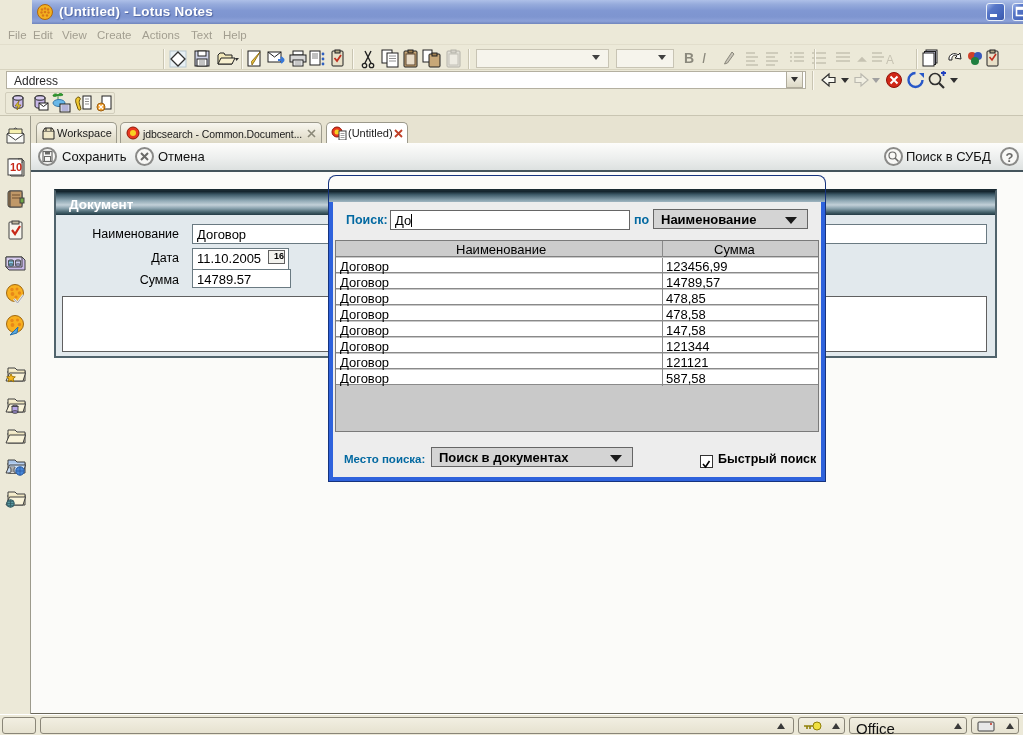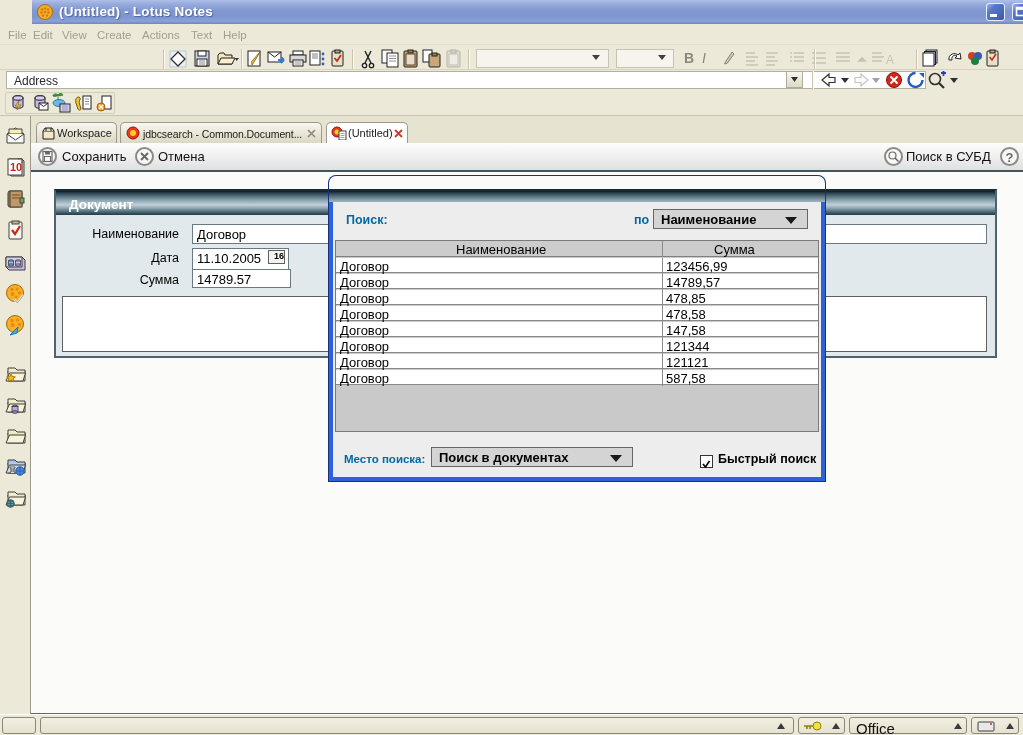--- a/index.html
+++ b/index.html
@@ -22,21 +22,21 @@
 
 #menubar { left:0; top:24px; width:1023px; height:21px; background:#ECE9D8; border-bottom:1px solid #E2DECC; }
 #menubar span { position:absolute; top:5px; font-size:11.5px; color:#A29E90; }
 
 
 #toolbar { left:0; top:45px; width:1023px; height:25px; background:#ECE9D8; border-bottom:1px solid #D8D4C0; }
 .tsep { position:absolute; top:4px; width:2px; height:20px; border-left:1px solid #C9C5B2; border-right:1px solid #FAF8F0; }
 
 
 #addrrow { left:0; top:70px; width:1023px; height:20px; background:#ECE9D8; }
-#addrfield { left:6px; top:1px; width:920px; height:18px; background:#FFFFFF; border:1px solid #B4B0A0; }
+#addrfield { left:6px; top:1px; width:800px; height:18px; background:#FFFFFF; border:1px solid #B4B0A0; }
 #addrfield span { position:absolute; left:7px; top:2px; font-size:12px; color:#2A2A2A; }
 #addrbtn { left:786px; top:1px; width:17px; height:17px; background:linear-gradient(180deg,#F8F6EE,#DDD9C6); border:1px solid #B0AC9C; }
 
 
 #smalltb { left:0; top:90px; width:1023px; height:26px; background:#ECE9D8; border-bottom:1px solid #C9C5B2; }
 #smalltbbox { left:5px; top:2px; width:110px; height:22px; border:1px solid #D2CEBC; border-radius:2px; }
 
 
 #stripe { left:0; top:116px; width:1023px; height:27px; background:#E7E3D1; }
 .tab { position:absolute; top:122px; white-space:nowrap; overflow:hidden; height:21px; border:1px solid #9C9A8C; border-bottom:none; border-radius:5px 5px 0 0; background:linear-gradient(180deg,#F8F7F0 0%,#E8E4D4 60%,#DCD8C4 100%); font-size:11px; color:#1A1A1A;text-align:right; }
@@ -473,20 +473,21 @@
   <div class="dinput" style="left:136px;top:33px;width:795px;height:20px">Договор</div>
   <div class="dinput" style="left:136px;top:57px;width:97px;height:25px">11.10.2005</div>
   <div class="abs" style="left:212px;top:59px;width:17px;height:14px;background:#F2F2EE;border:1px solid #606060;font-size:9px;font-weight:bold;text-align:right;color:#000">16</div>
   <div class="dinput" style="left:136px;top:78px;width:99px;height:19px">14789.57</div>
   <div class="abs" style="left:6px;top:105px;width:925px;height:56px;background:#FFFFFF;border:1px solid #606060"></div>
 </div>
 
 <div class="abs" id="dialog">
   <div id="dlgbody">
     <div class="mlabel" style="left:13px;top:11px">Поиск:</div>
+    <div id="searchfield">До<span class="caret"></span></div>
     <div class="mlabel" style="left:301px;top:11px">по</div>
     <div class="mcombo" style="left:320px;top:7px;width:155px">
         <span class="ct">Наименование</span>
         <span class="ca"></span>
       </div>
     <div id="dtable">
       <div id="dthead">
           <span style="position:absolute;left:120px;top:1px">Наименование</span>
           <span style="position:absolute;left:378px;top:1px">Сумма</span>
           <span class="vline"></span>

